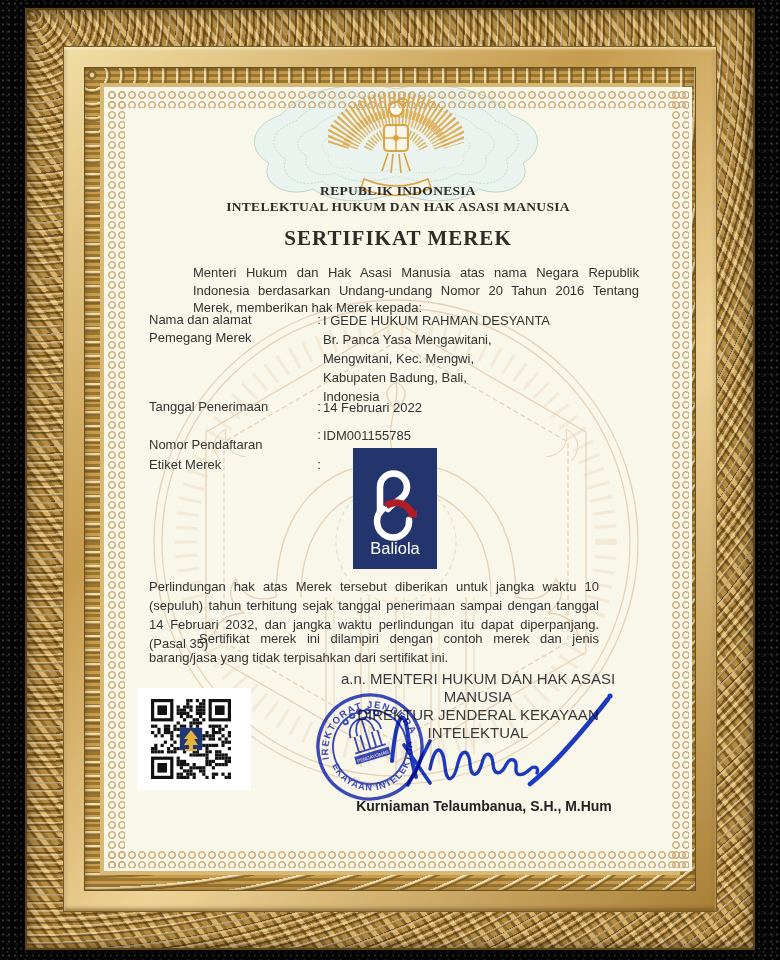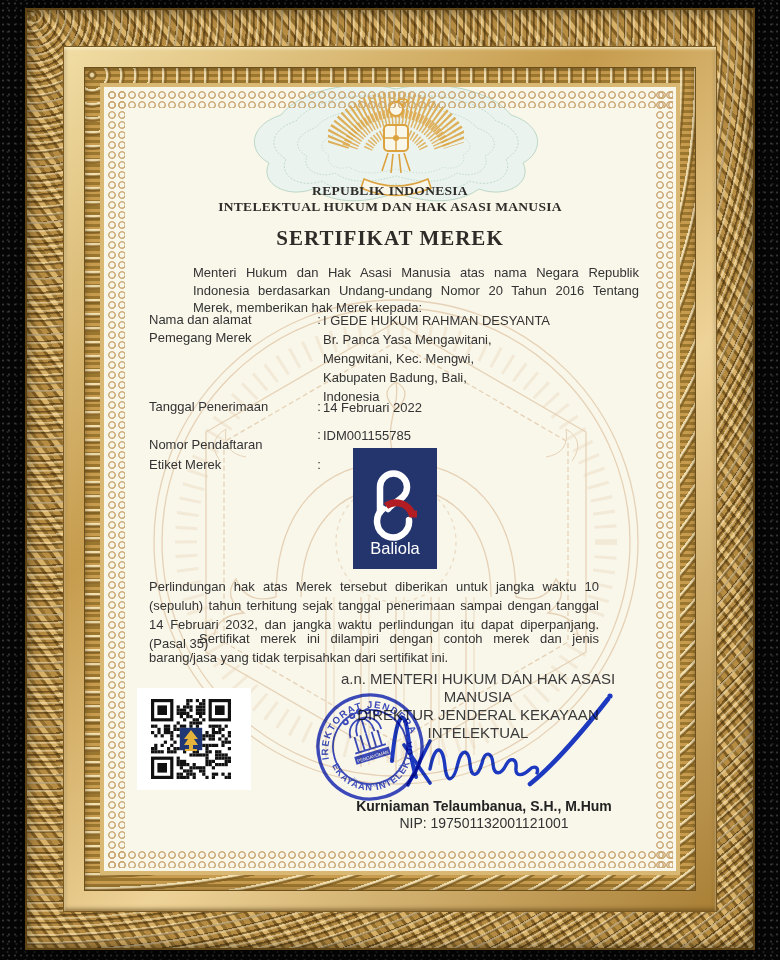--- a/index.html
+++ b/index.html
@@ -28,21 +28,21 @@
     box-shadow:inset 0 2px 3px rgba(255,250,220,.7), inset 0 -2px 4px rgba(80,55,15,.6);}
   .f3{width:100%;height:100%;box-sizing:border-box;padding:15px;
     background:
       repeating-radial-gradient(circle at 7px 7px, rgba(255,243,205,.78) 0 1.5px, rgba(122,90,32,.72) 3px 4.5px, rgba(122,90,32,0) 5px 14px),
       repeating-linear-gradient(0deg, #c79c4f 0 3px, #9a762f 3px 6px);
     background-color:#b8924a;
     border:1px solid #6d4f1c;box-shadow:inset 0 0 6px rgba(60,40,10,.5);}
   .f4{width:100%;height:100%;box-sizing:border-box;border:4px solid #d9b874;
     box-shadow:inset 0 3px 5px rgba(95,45,10,.45);background:#f9f6ea;}
   
-  .paper{position:relative;width:100%;height:100%;background:#f9f6ea;overflow:hidden;}
+  .paper{position:relative;width:100%;height:100%;background:#f9f6ea;overflow:hidden;padding-left:16px;}
   .lace{position:absolute;background:
       radial-gradient(circle at 5px 5px, rgba(255,255,255,0) 2.2px, rgba(201,164,110,.85) 2.8px 3.6px, rgba(255,255,255,0) 4.2px) 0 0/10px 10px,
       radial-gradient(circle at 0 0, rgba(214,181,128,0) 2.2px, rgba(214,181,128,.55) 2.8px 3.6px, rgba(214,181,128,0) 4.2px) 5px 5px/10px 10px;
     pointer-events:none;z-index:2;}
   .lace.t{left:3px;right:3px;top:3px;height:18px;}
   .lace.b{left:3px;right:3px;bottom:3px;height:18px;}
   .lace.l{top:3px;bottom:3px;left:3px;width:18px;}
   .lace.r{top:3px;bottom:3px;right:3px;width:18px;}
   .wm{position:absolute;pointer-events:none;}
   
@@ -162,21 +162,20 @@
 
         <div class="para" style="top:490px;">Perlindungan hak atas Merek tersebut diberikan untuk jangka waktu 10 (sepuluh) tahun terhitung sejak tanggal penerimaan sampai dengan tanggal 14 Februari 2032, dan jangka waktu perlindungan itu dapat diperpanjang. (Pasal 35)</div>
         <div class="para indent" style="top:542px;">Sertifikat merek ini dilampiri dengan contoh merek dan jenis barang/jasa yang tidak terpisahkan dari sertifikat ini.</div>
 
         <div class="signatory">
           <div>a.n. MENTERI HUKUM DAN HAK ASASI MANUSIA</div>
           <div>DIREKTUR JENDERAL KEKAYAAN INTELEKTUAL</div>
         </div>
         <div class="name-block">
           <div class="nm">Kurniaman Telaumbanua, S.H., M.Hum</div>
-          <div>NIP: 197501132001121001</div>
         </div>
       </div>
 
       <svg class="logo" viewBox="0 0 84 121">
         <rect x="0" y="0" width="84" height="121" fill="#24356e"></rect>
         <g fill="none" stroke="#fff" stroke-width="6.5" stroke-linecap="round">
           <path d="M27,64 V39 A13.5,13.5 0 1 1 54,39 C54,51 41,53 35,61"></path>
           <path d="M56,72 A16,16 0 1 1 30,61"></path>
         </g>
         <path d="M33,58 A17,17 0 0 1 59,66 L64,66" fill="none" stroke="#b11d23" stroke-width="7" stroke-linecap="butt"></path>

